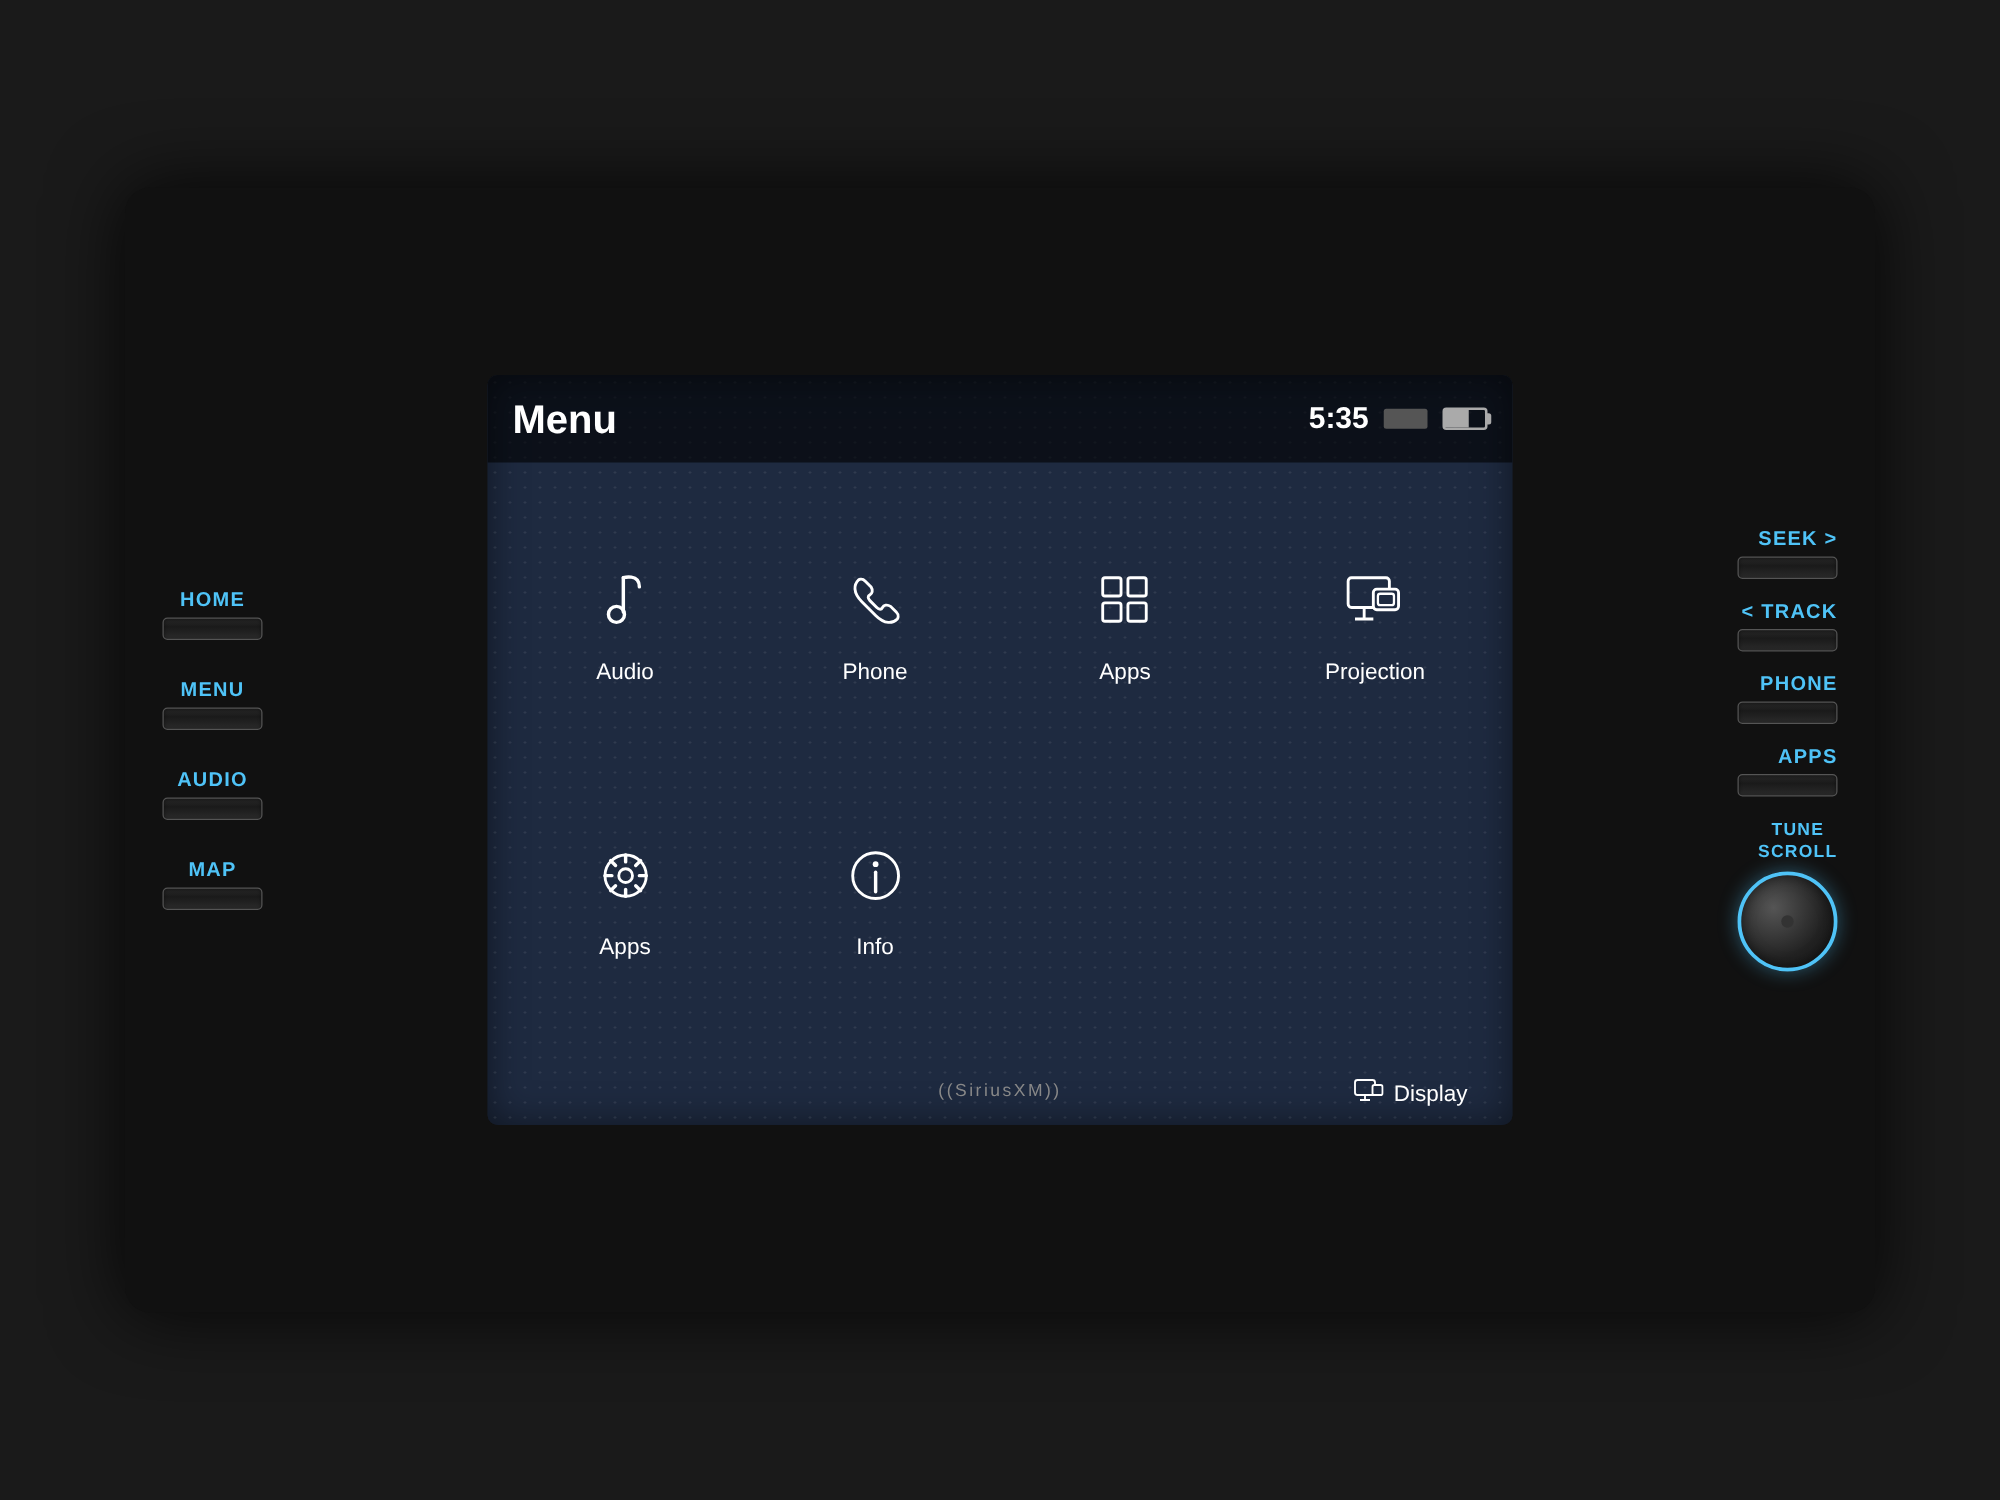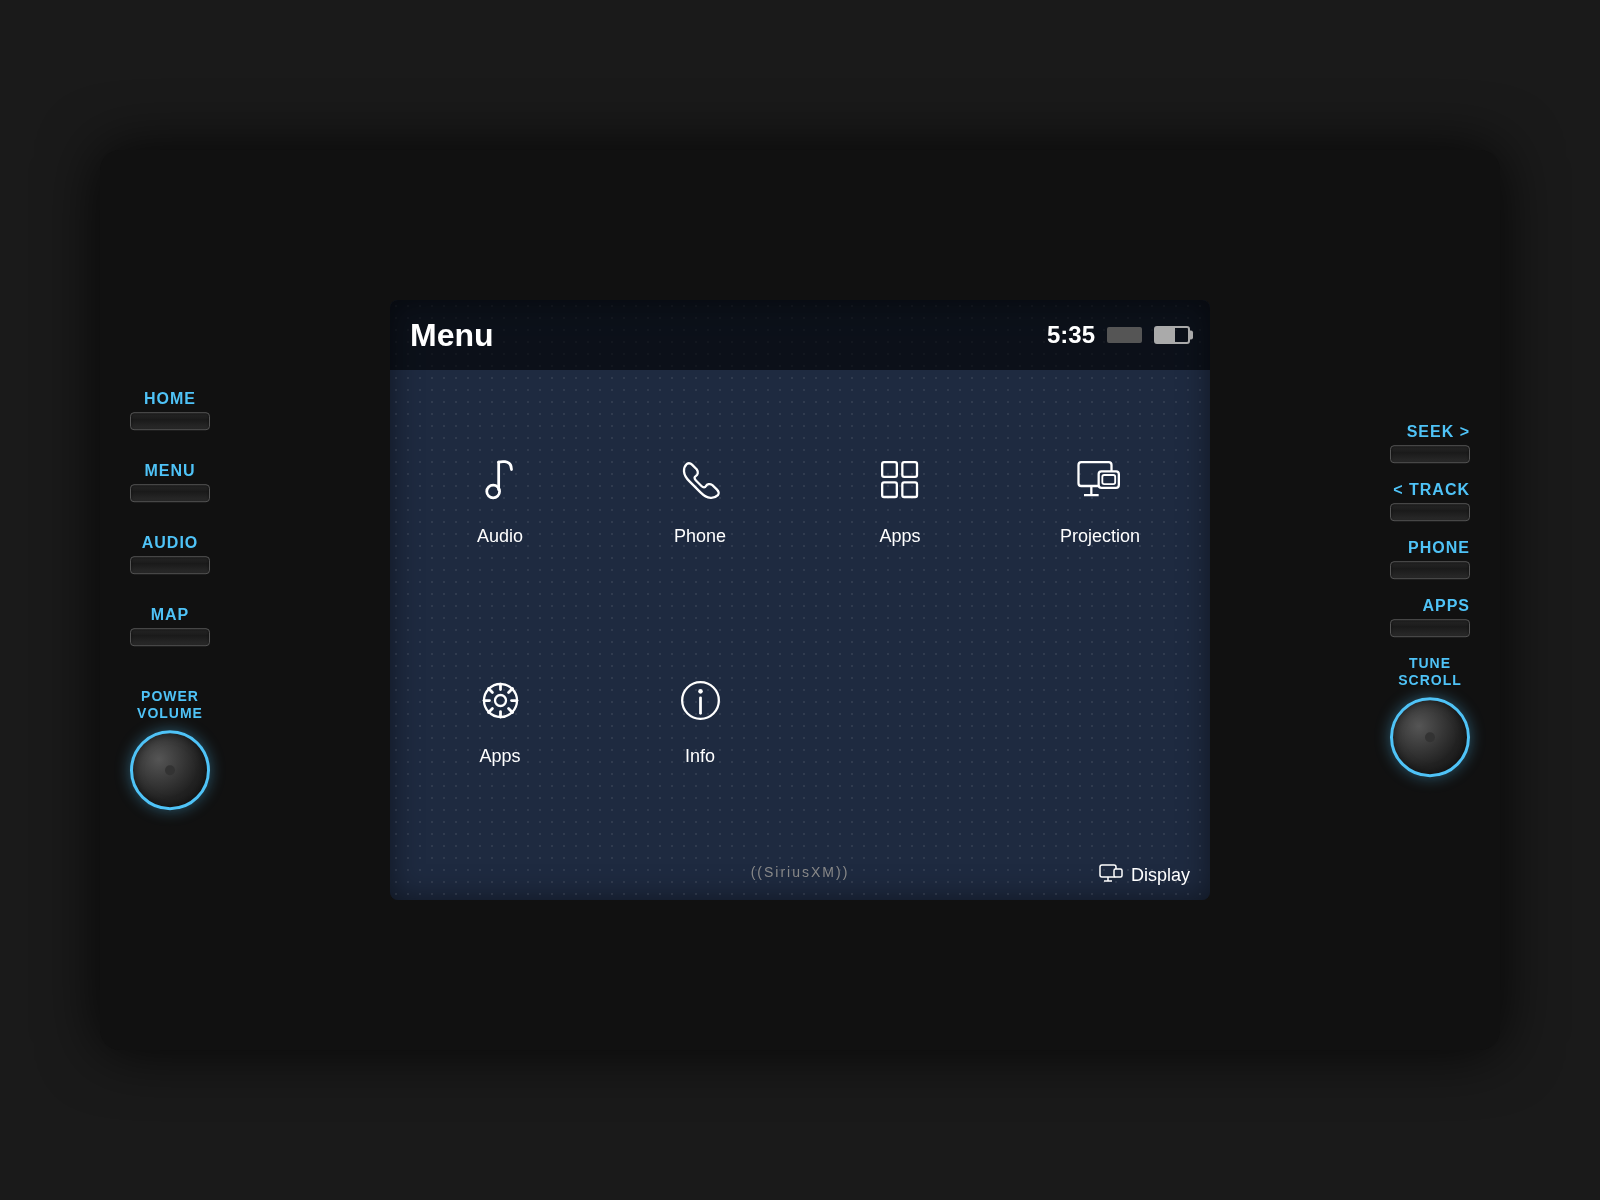--- a/index.html
+++ b/index.html
@@ -118,21 +118,21 @@
       display: flex;
       flex-direction: column;
       align-items: flex-end;
       gap: 4px;
       cursor: pointer;
     }
 
     .tune-scroll-section {
       display: flex;
       flex-direction: column;
-      align-items: center;
+      align-items: flex-end;
       gap: 8px;
     }
 
     
     .screen {
       width: 820px;
       height: 600px;
       background: #1e2a40;
       border-radius: 8px;
       overflow: hidden;
@@ -212,21 +212,21 @@
     
     .screen-footer {
       position: absolute;
       bottom: 0;
       left: 0;
       right: 0;
       height: 50px;
       display: flex;
       align-items: center;
       justify-content: flex-end;
-      padding: 0 20px;
+      padding: 0 36px;
       z-index: 2;
     }
 
     .display-btn {
       display: flex;
       align-items: center;
       gap: 8px;
       color: white;
       font-size: 18px;
       cursor: pointer;
@@ -312,25 +312,20 @@
       <span class="side-btn-label">MENU</span>
       <div class="side-btn-bar"></div>
     </div>
     <div class="side-btn">
       <span class="side-btn-label">AUDIO</span>
       <div class="side-btn-bar"></div>
     </div>
     <div class="side-btn">
       <span class="side-btn-label">MAP</span>
       <div class="side-btn-bar"></div>
-    </div>
-    <div class="power-volume-section">
-      <span class="power-label" style="white-space:pre;text-align:center;color:#4fc3f7;font-size:14px;font-weight:bold;letter-spacing:1px;">POWER
-VOLUME</span>
-      <div class="knob"></div>
     </div>
   </div>
 
   <div class="screen">
 
     <div class="screen-header">
       <span class="screen-title">Menu</span>
       <div class="header-right">
         <span class="screen-time">5:35</span>
         <div class="signal-bar"></div>

